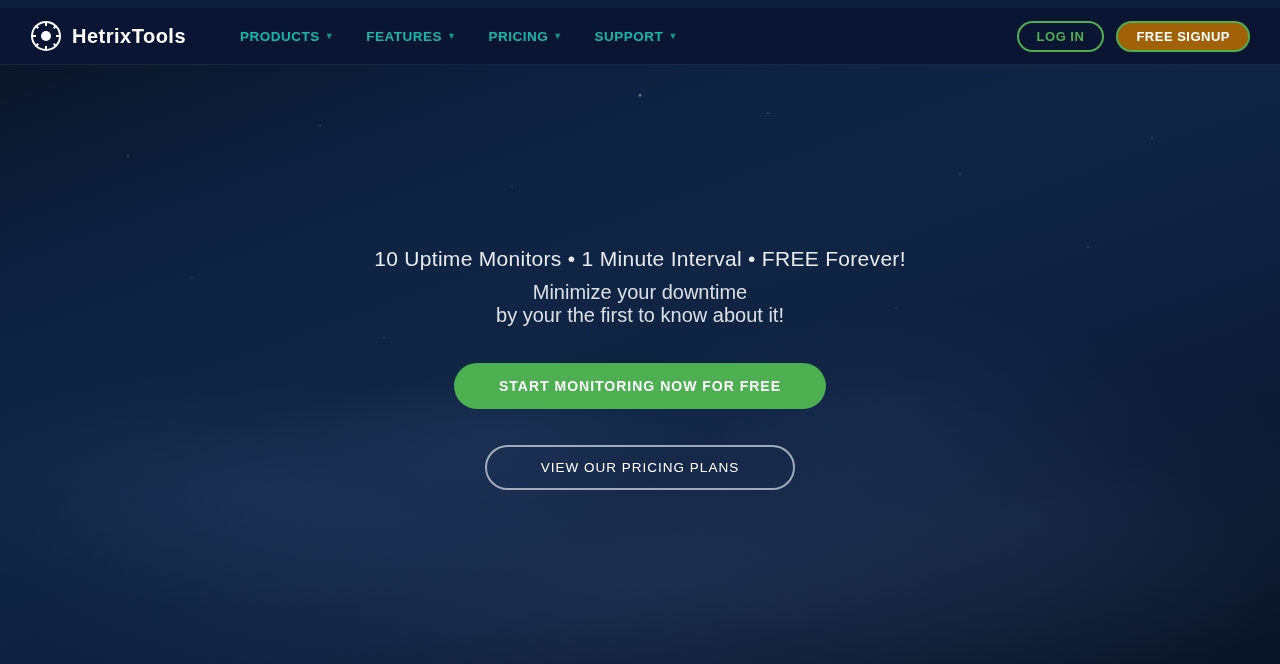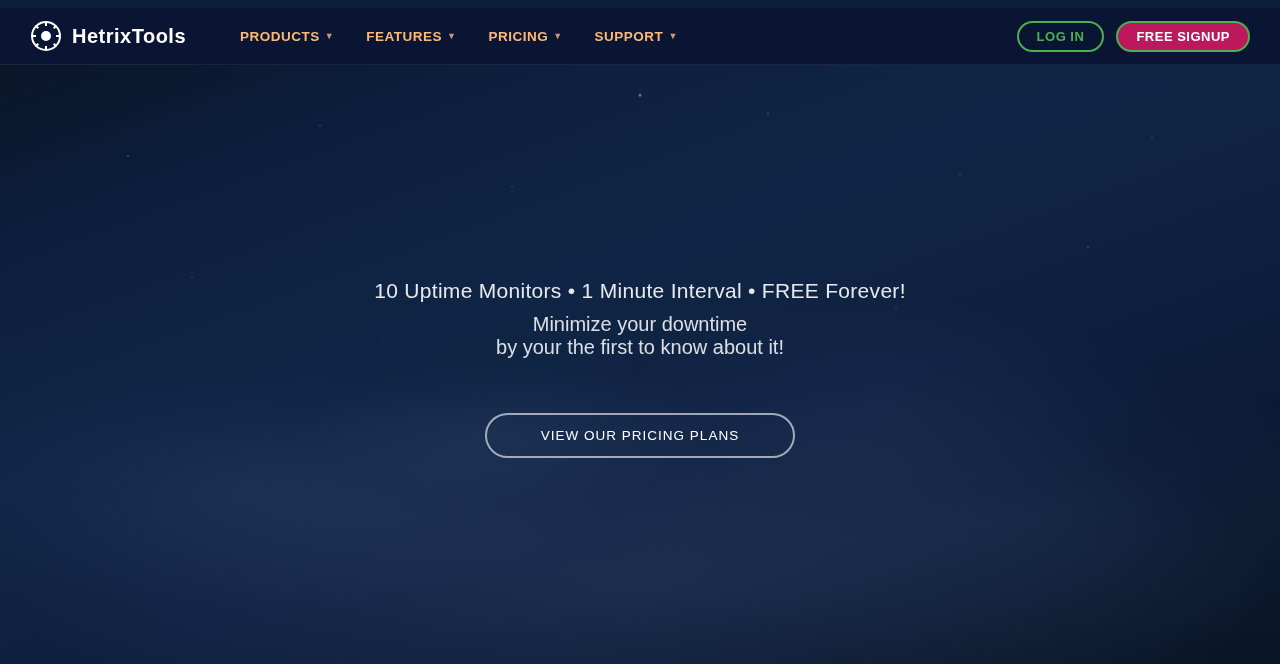--- a/index.html
+++ b/index.html
@@ -46,21 +46,21 @@
     }
 
     .nav-links {
       display: flex;
       align-items: center;
       gap: 4px;
       flex: 1;
     }
 
     .nav-item {
-      color: #fdba74;
+      color: #14b8a6;
       font-size: 13.5px;
       font-weight: 600;
       letter-spacing: 0.5px;
       padding: 0 14px;
       height: 57px;
       display: flex;
       align-items: center;
       gap: 5px;
       cursor: pointer;
       text-decoration: none;
@@ -86,21 +86,21 @@
       font-size: 13px;
       font-weight: 700;
       letter-spacing: 0.5px;
       cursor: pointer;
       background: transparent;
       text-transform: uppercase;
     }
 
     .btn-signup {
       color: #fff;
-      background: #be185d;
+      background: #a16207;
       border: 2px solid #4caf50;
       border-radius: 25px;
       padding: 6px 18px;
       font-size: 13px;
       font-weight: 700;
       letter-spacing: 0.5px;
       cursor: pointer;
       text-transform: uppercase;
     }
 
@@ -283,17 +283,18 @@
   <div class="hero-content">
 
     <p class="hero-subtitle">10 Uptime Monitors • 1 Minute Interval • FREE Forever!</p>
 
     <p class="hero-tagline">
       <span>Minimize your downtime</span><br>
       <span>by your the first to know about it!</span>
     </p>
 
     <div class="cta-group">
+      <button class="hero-cta-primary">START MONITORING NOW FOR FREE</button>
       <br>
       <button class="hero-cta-secondary">VIEW OUR PRICING PLANS</button>
     </div>
   </div>
 </section>
 
 </body></html>

